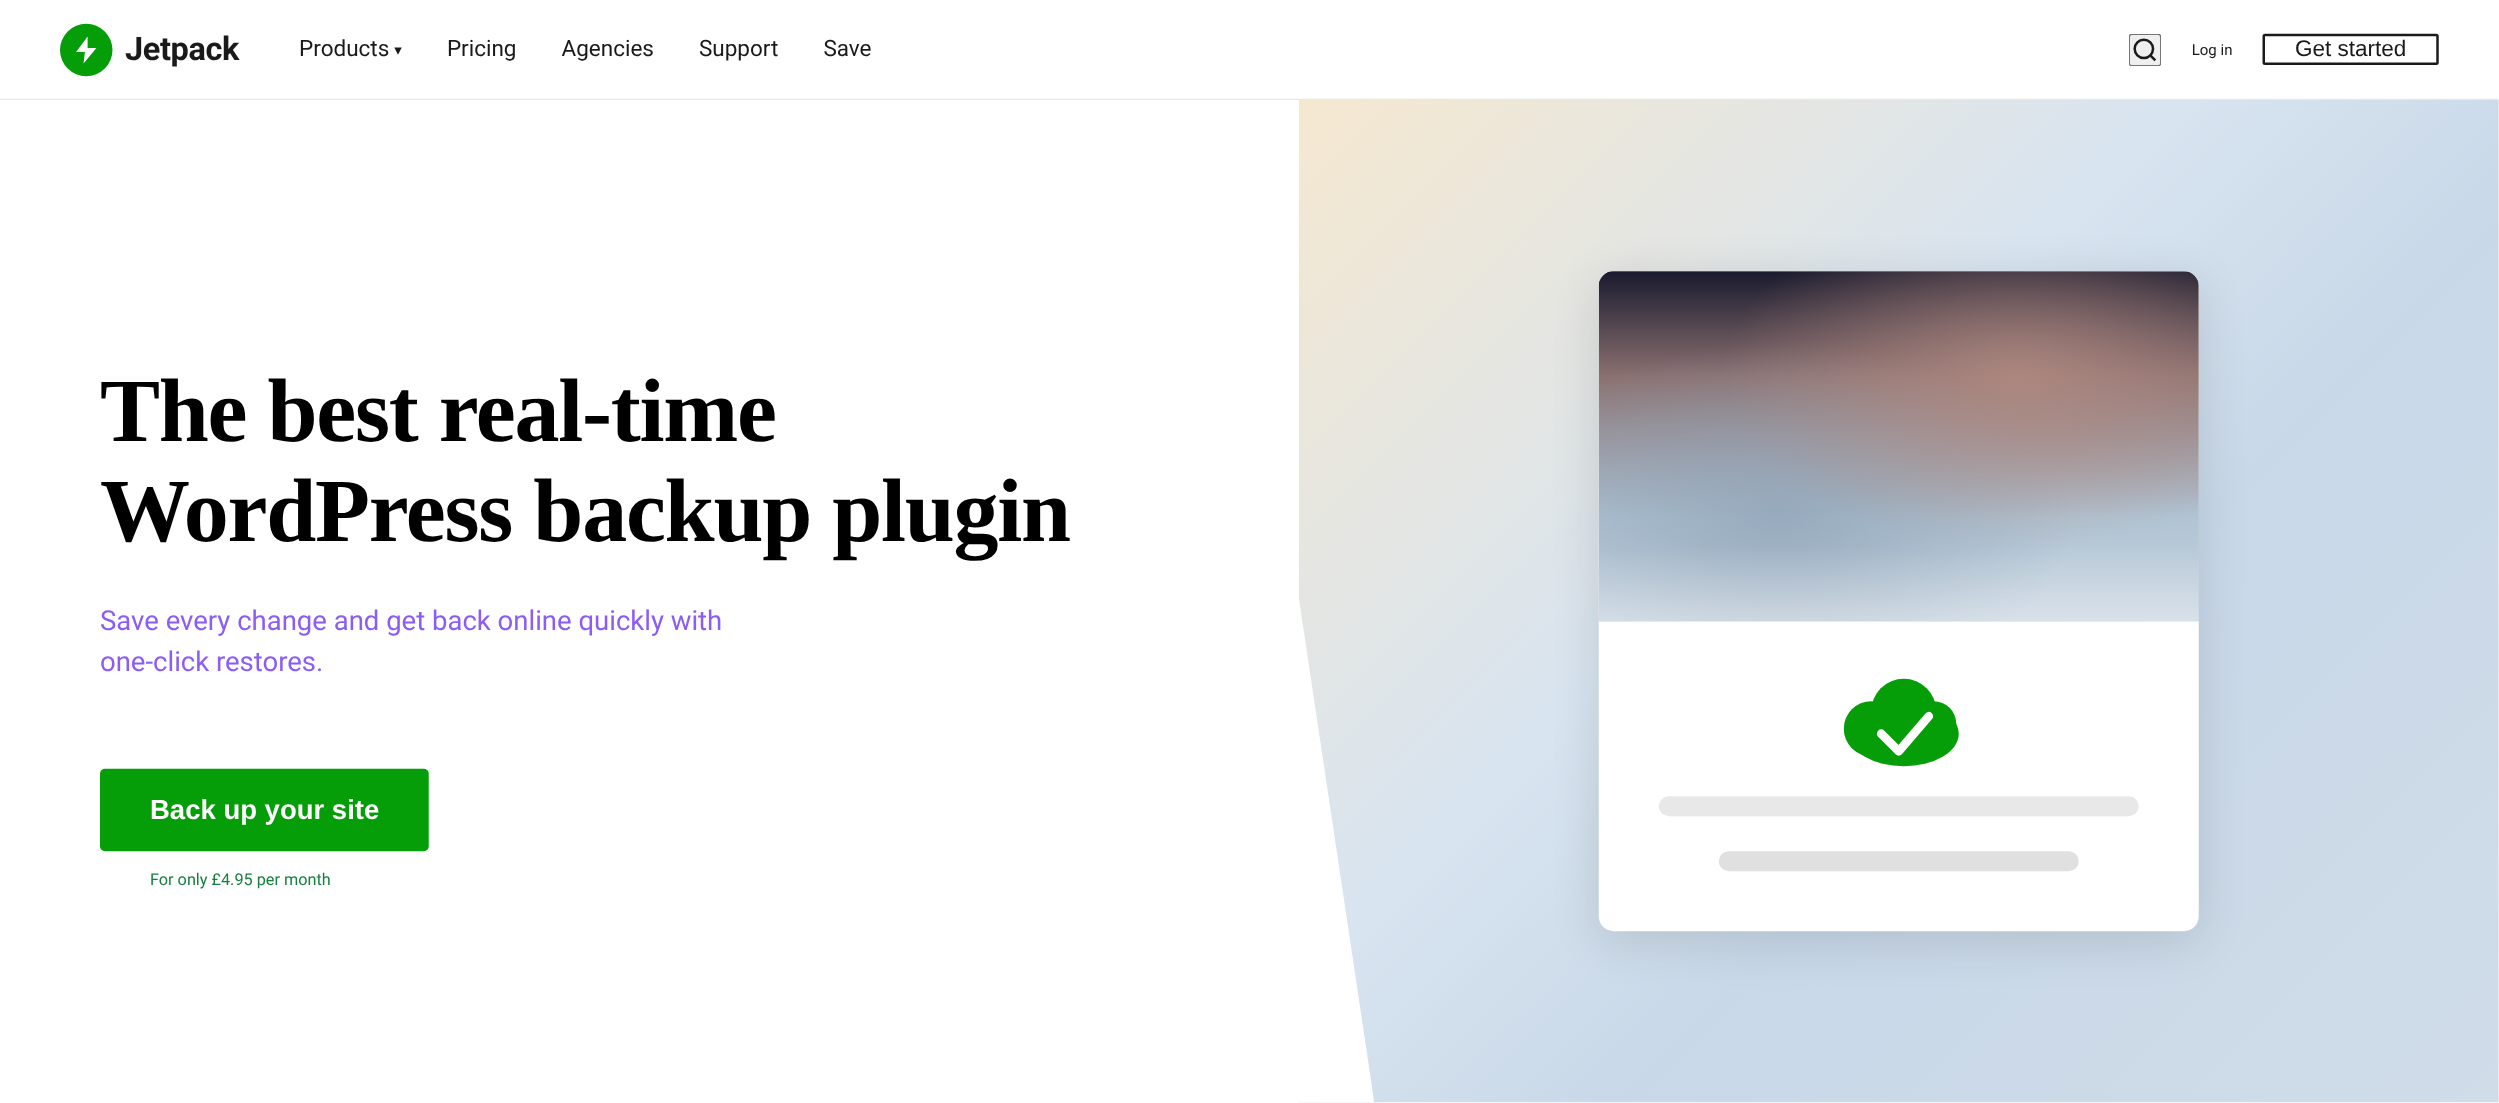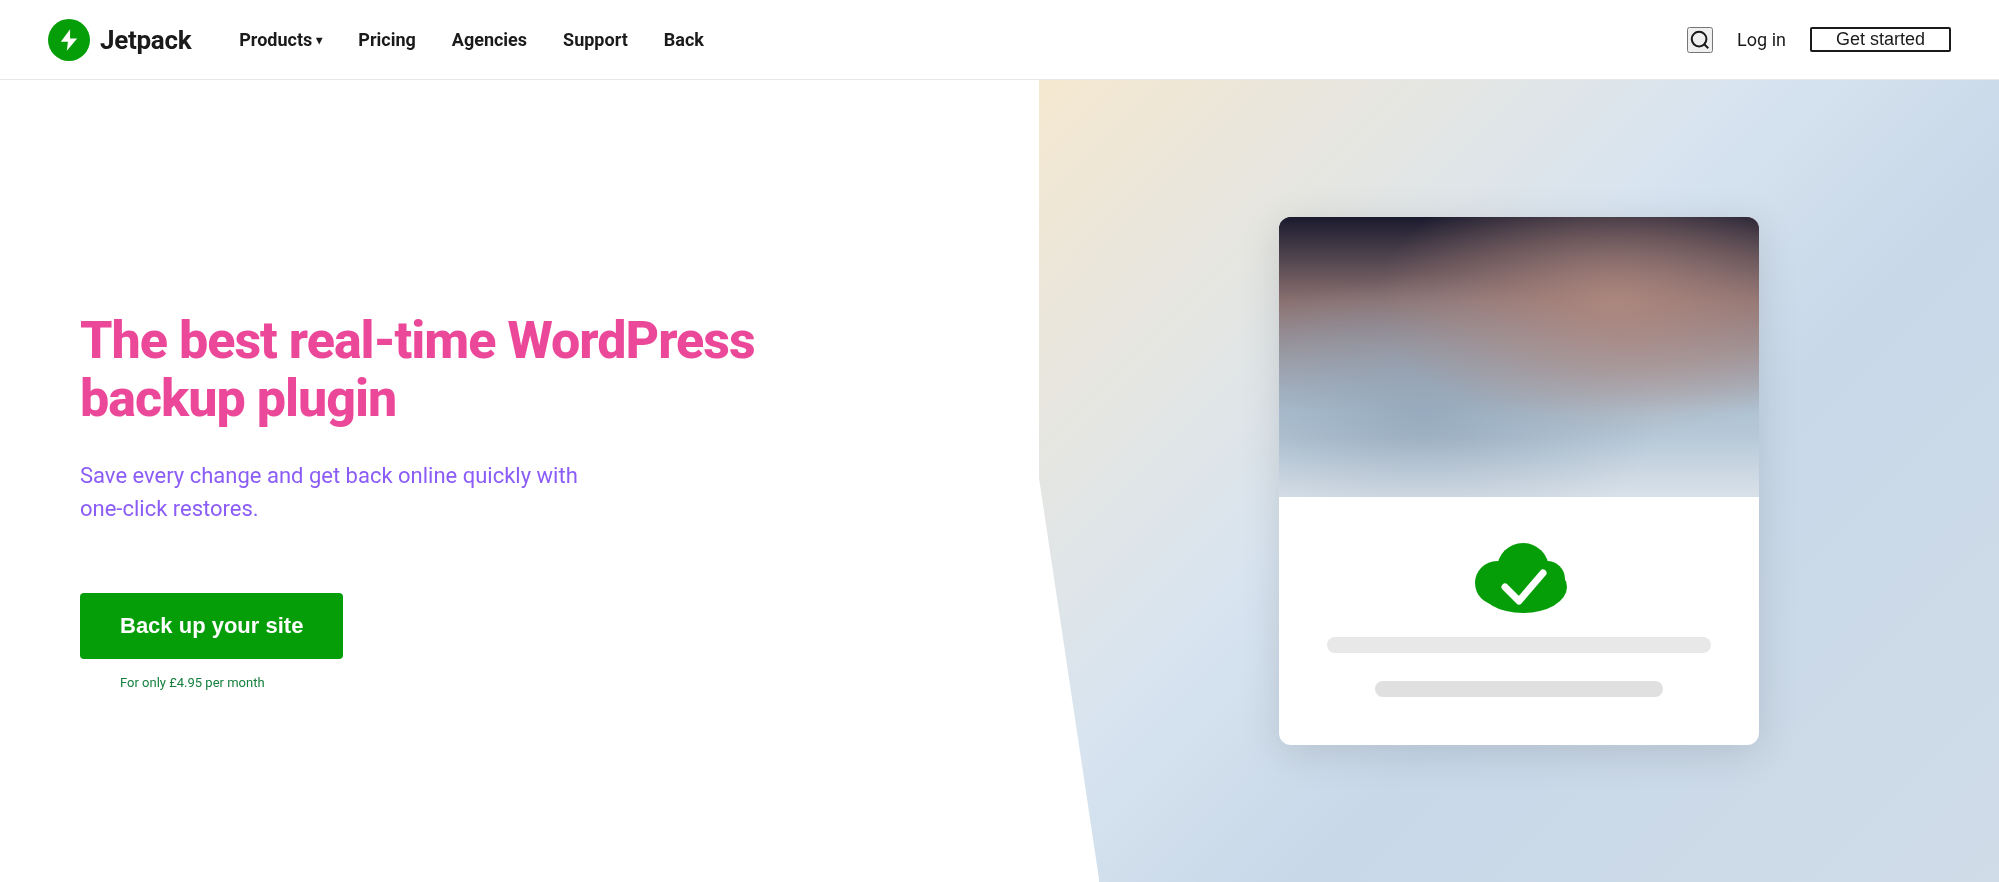--- a/index.html
+++ b/index.html
@@ -66,21 +66,21 @@
     }
 
     .nav-item {
       font-size: 18px;
       color: #1a1a1a;
       cursor: pointer;
       display: flex;
       align-items: center;
       gap: 4px;
       text-decoration: none;
-      font-weight: 700;
+      font-weight: 400;
     }
 
     .nav-item .chevron {
       font-size: 12px;
       margin-top: 1px;
     }
 
     .header-actions {
       display: flex;
       align-items: center;
@@ -89,21 +89,21 @@
 
     .search-icon-btn {
       cursor: pointer;
       color: #1a1a1a;
       font-size: 20px;
       display: flex;
       align-items: center;
     }
 
     .login-link {
-      font-size: 18px;
+      font-size: 12px;
       color: #1a1a1a;
       cursor: pointer;
       text-decoration: none;
     }
 
     .get-started-btn {
       padding: 0 24px;
       border: 2px solid #1a1a1a;
       background: #fff;
       color: #1a1a1a;
@@ -156,27 +156,28 @@
       right: -60px;
       top: 0;
       bottom: 0;
       width: 120px;
       background: #fff;
       clip-path: polygon(0 0, 0 100%, 100% 100%);
       z-index: 3;
     }
 
     .hero-title {
-      font-size: 52px;
+      font-size: 72px;
       font-weight: 800;
-      color: #ec4899;
+      color: #000000;
       line-height: 1.1;
       letter-spacing: -1px;
       margin-bottom: 32px;
       max-width: 780px;
+      font-family: Liberation Serif, serif;
     }
 
     .hero-subtitle {
       font-size: 22px;
       color: #8b5cf6;
       line-height: 1.5;
       margin-bottom: 48px;
       max-width: 540px;
       font-weight: 400;
     }
@@ -285,21 +286,21 @@
     <a class="nav-item" href="#">
       <span>Pricing</span>
     </a>
     <a class="nav-item" href="#">
       <span>Agencies</span>
     </a>
     <a class="nav-item" href="#">
       <span>Support</span>
     </a>
     <a class="nav-item" href="#">
-      <span>Back</span>
+      <span>Save</span>
     </a>
   </nav>
 
   <div class="header-actions">
     <button class="search-icon-btn">
       <svg width="22" height="22" viewBox="0 0 24 24" fill="none" stroke="#1a1a1a" stroke-width="2.2">
         <circle cx="11" cy="11" r="8"></circle>
         <line x1="21" y1="21" x2="16.65" y2="16.65"></line>
       </svg>
     </button>

